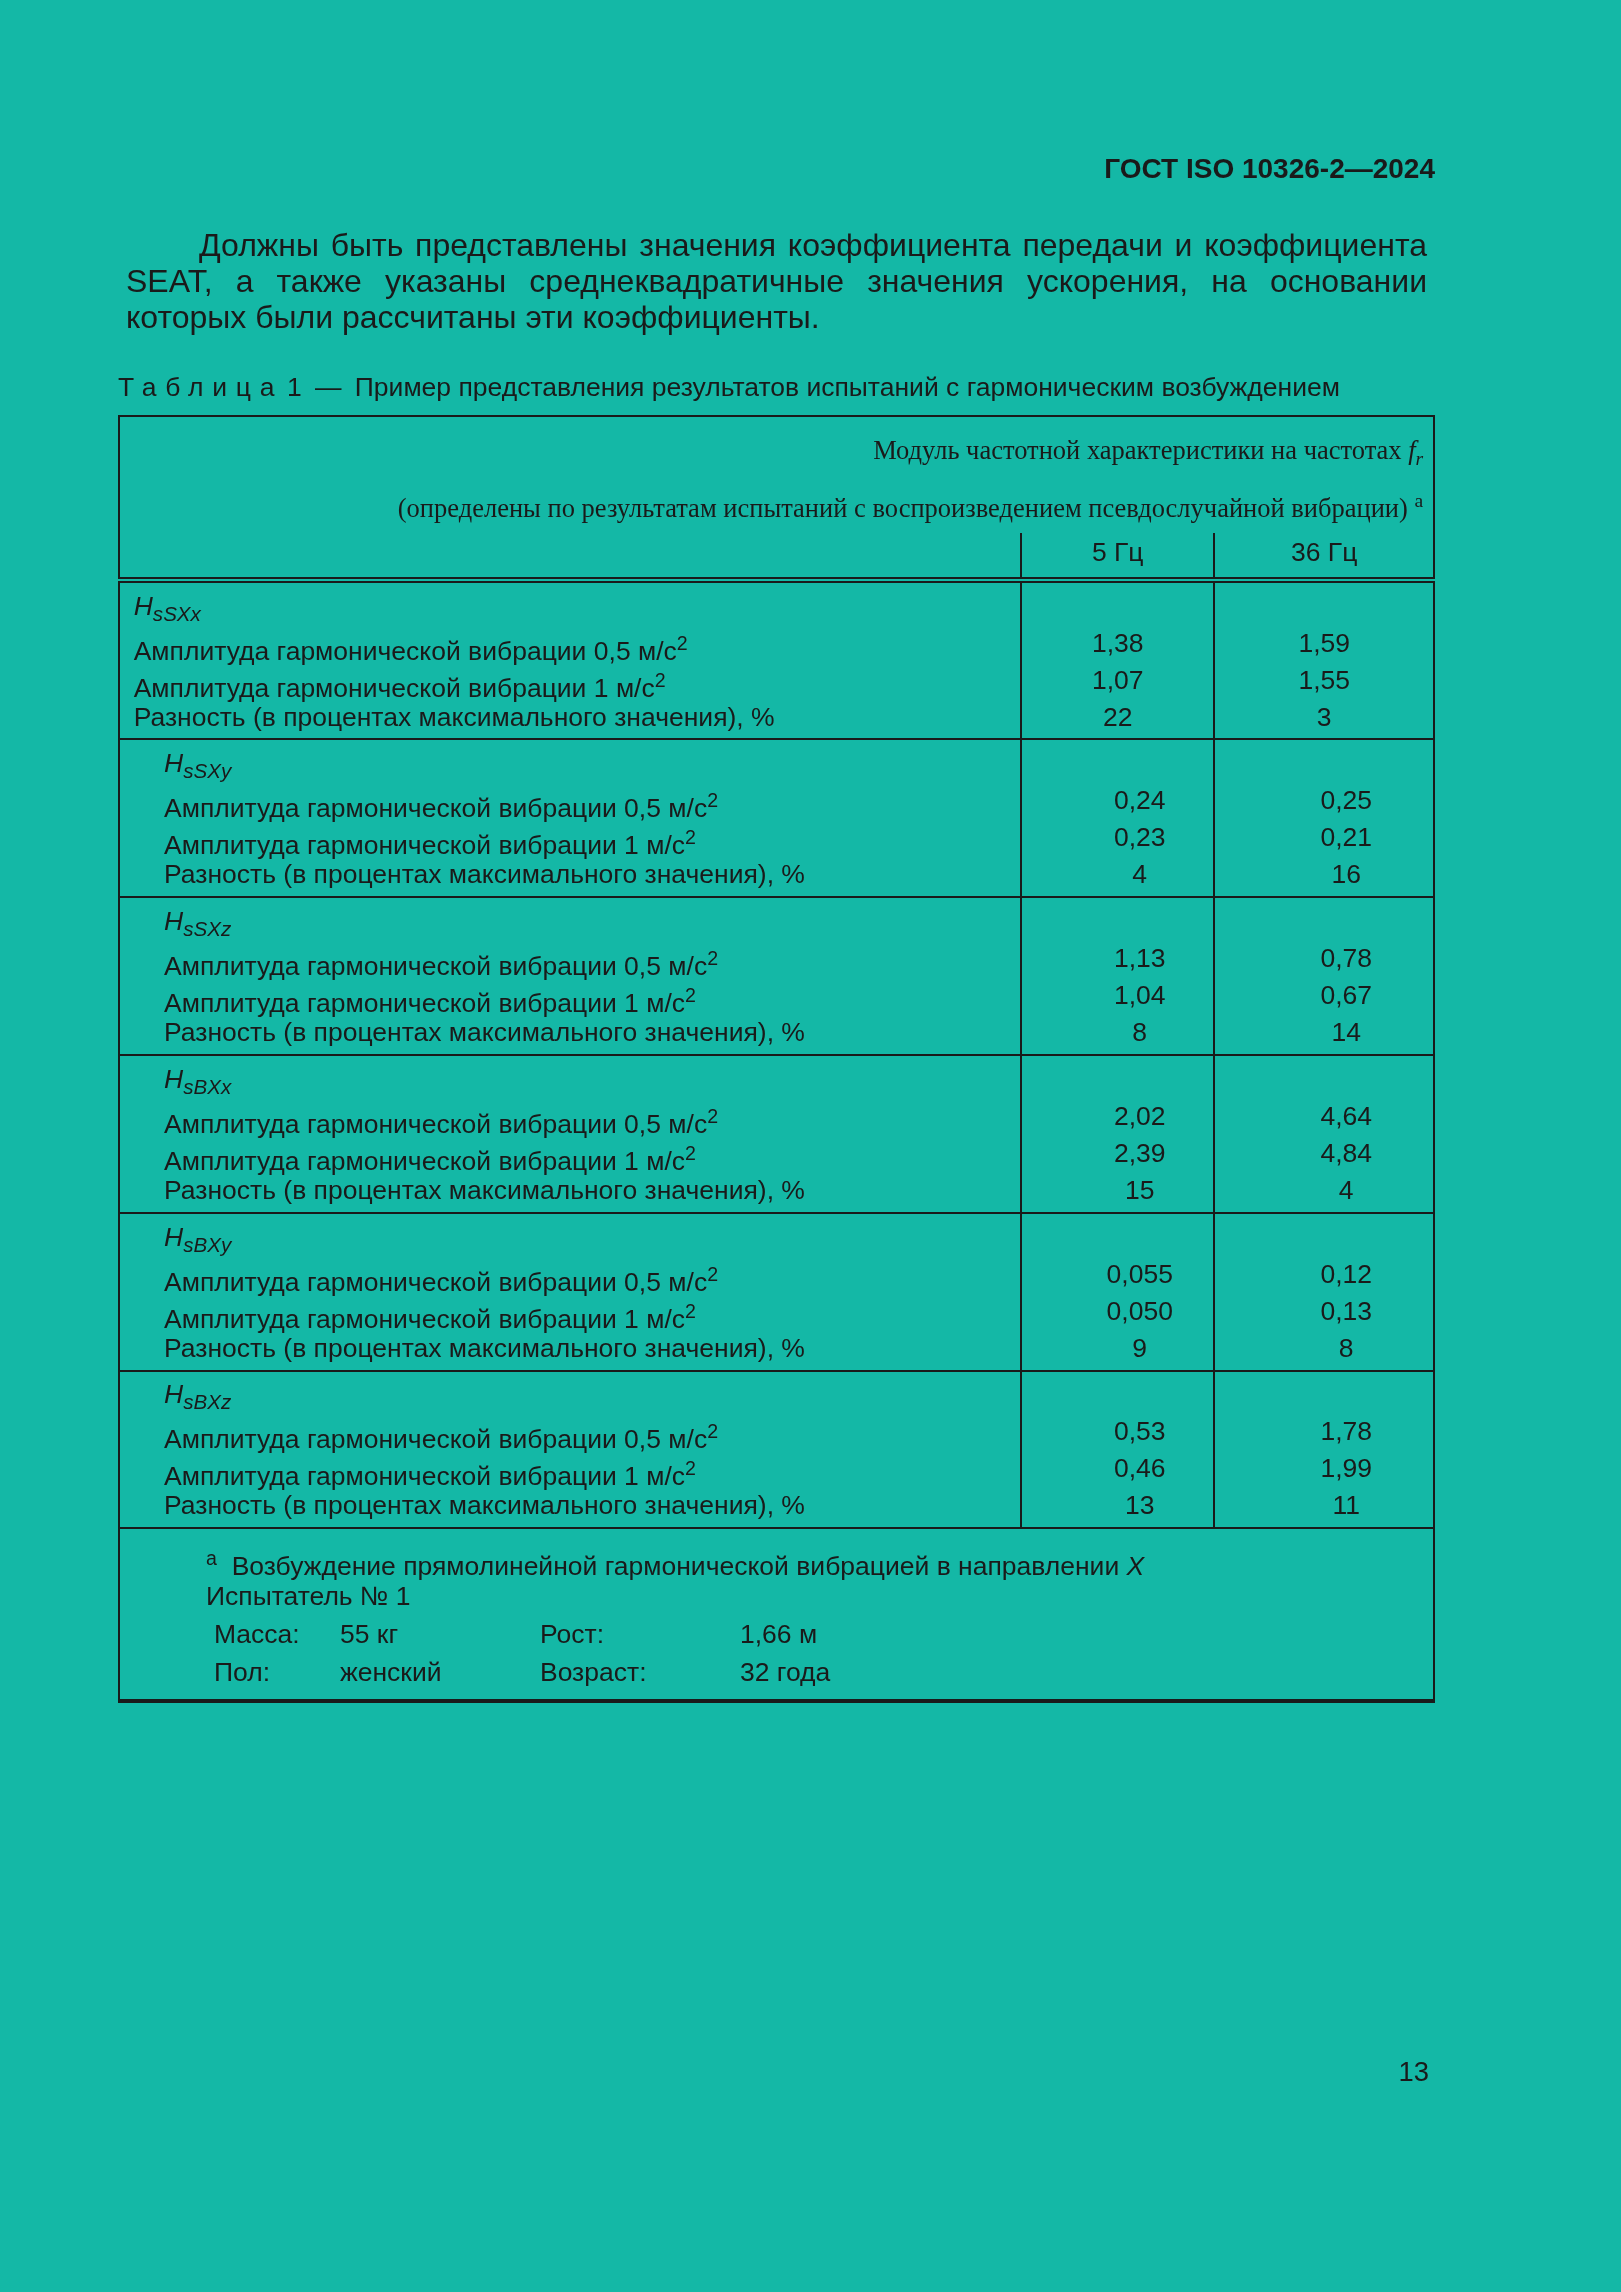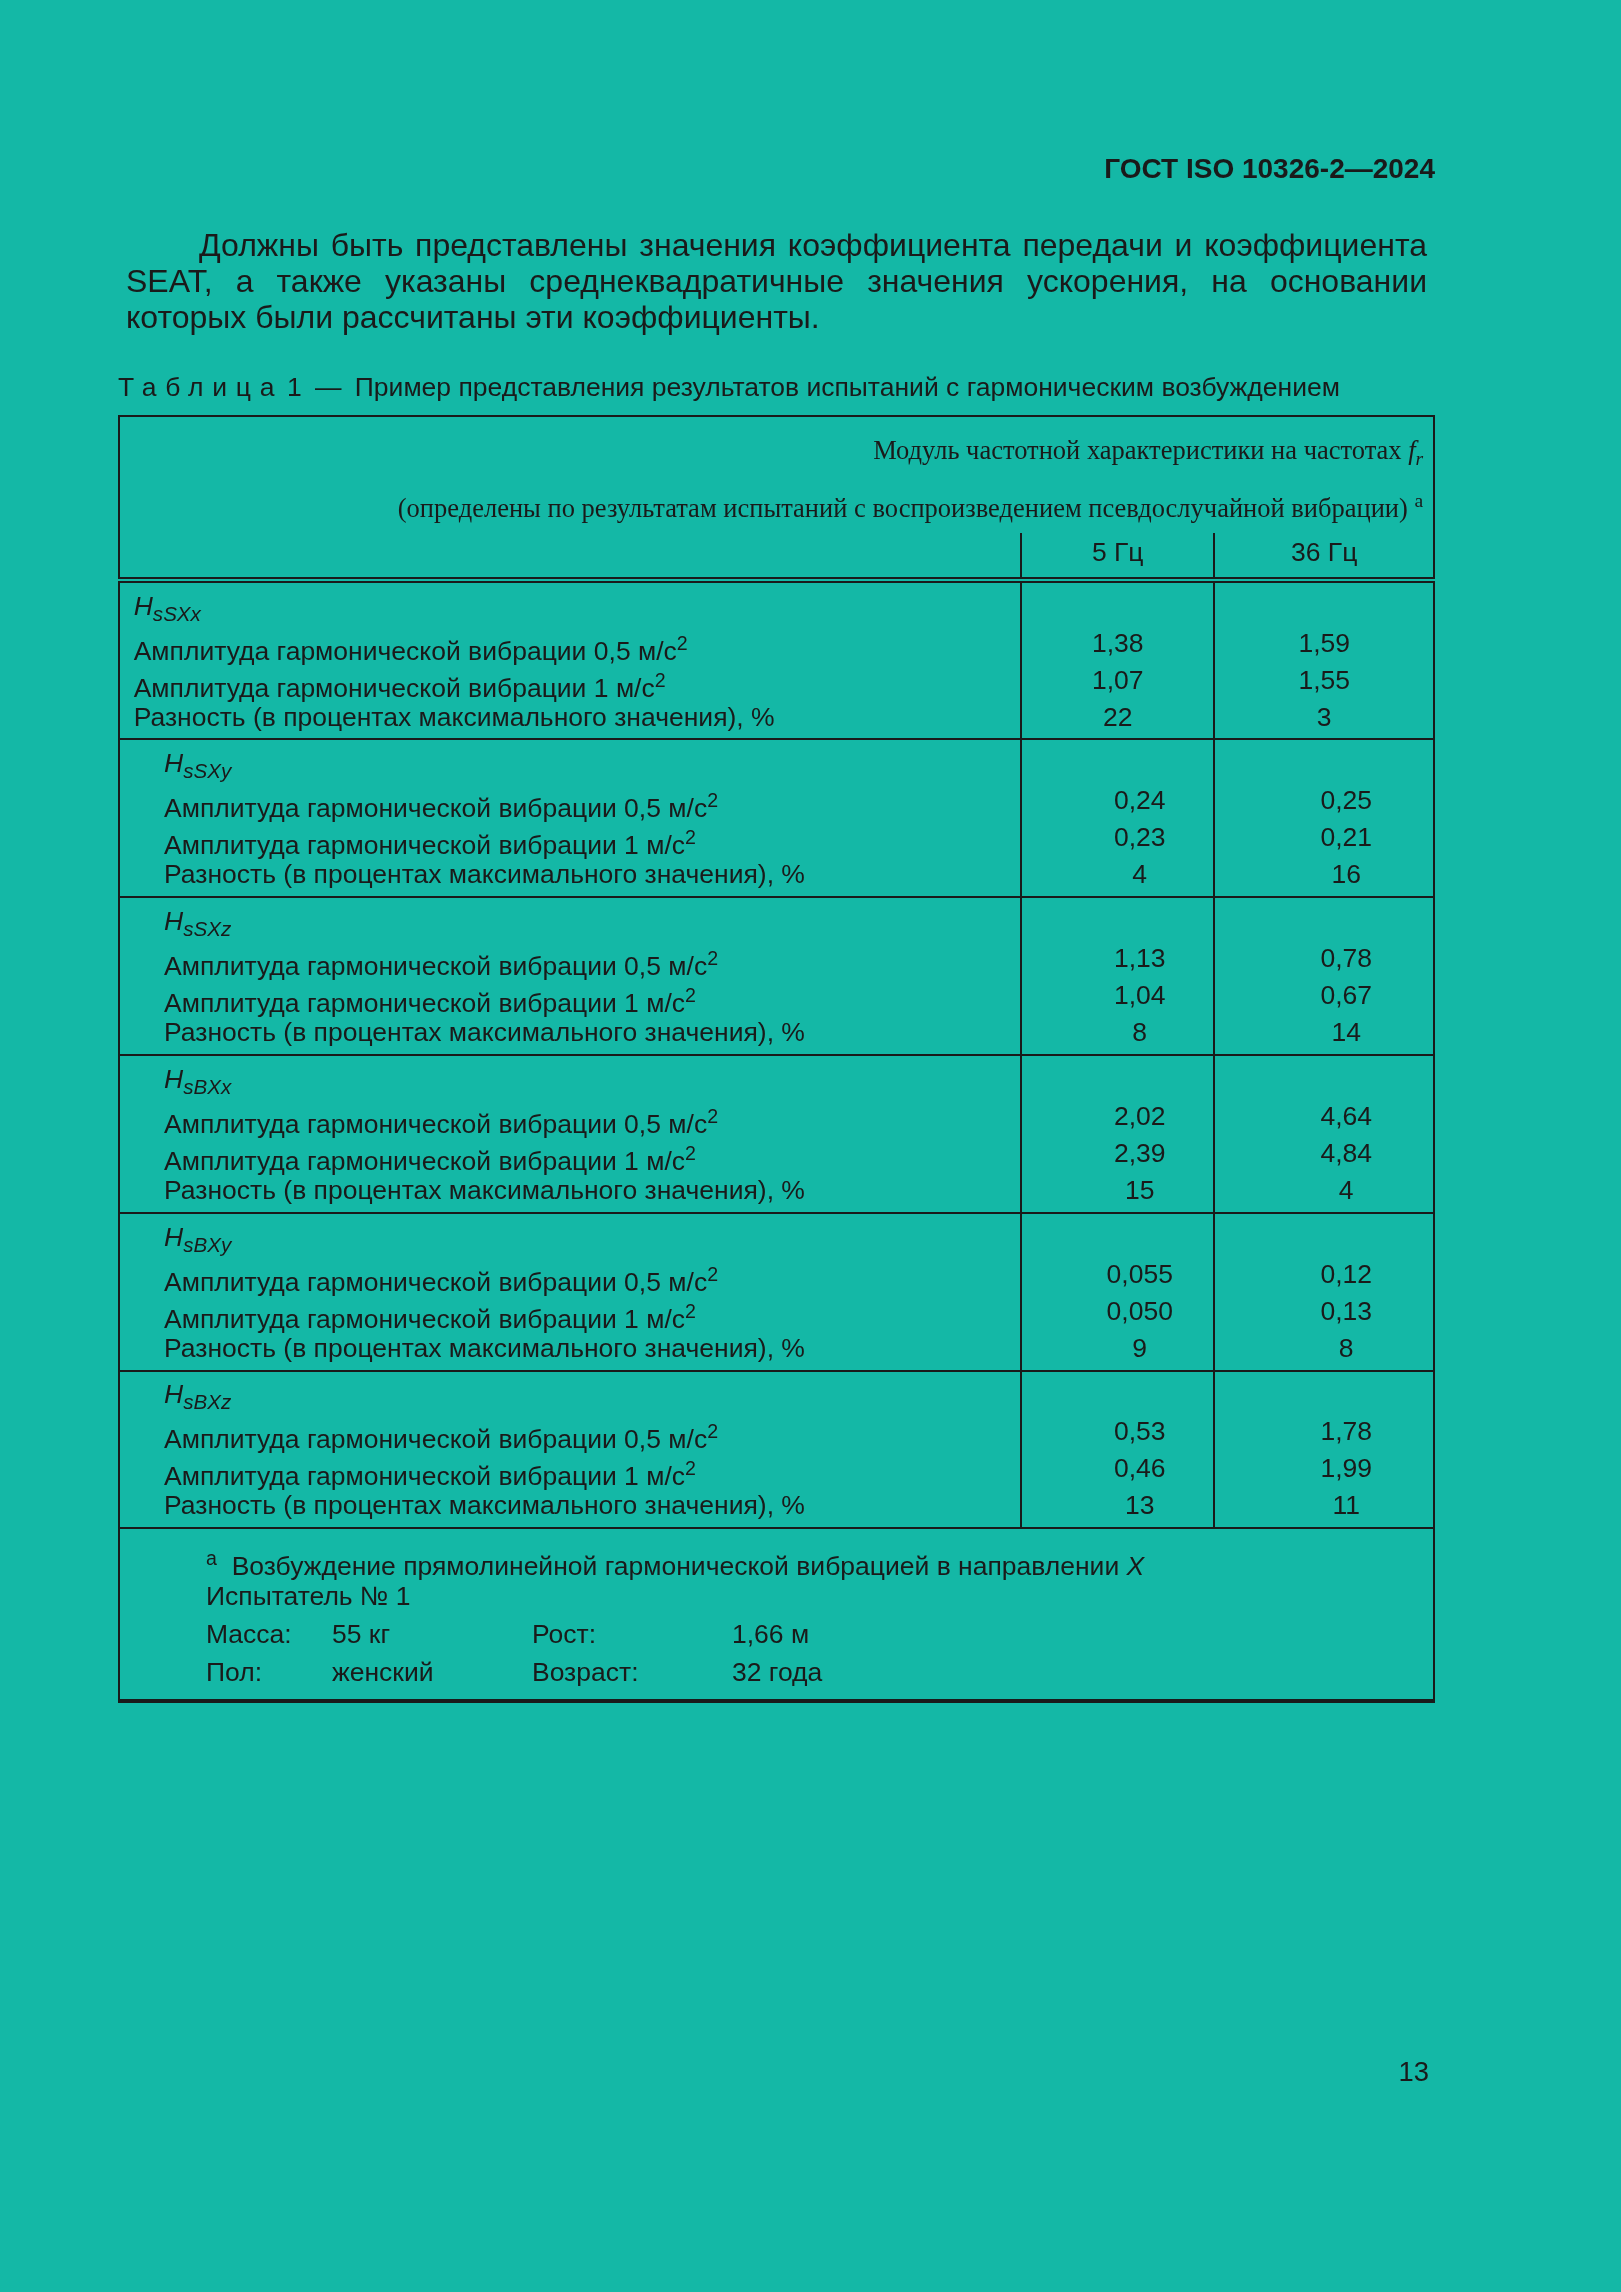--- a/index.html
+++ b/index.html
@@ -87,21 +87,21 @@
   .d-line sup, .span-head sup { font-size: 19.6px; }
   .fvar { font-style: italic; }
   .span-head sub { font-size: 19.6px; font-style: italic; }
 
   tr.footnote-row td {
     border-top: 2.9px solid #1a1a1a;
     padding: 9.8px 13.7px 7.8px 86px;
   }
   .fn-line { height: 38px; line-height: 38px; white-space: nowrap; }
   .fn-line sup { font-size: 19.6px; }
-  .fn-col-label1 { display: inline-block; width: 126px; }
+  .fn-col-label1 { display: inline-block; width: 126px; margin-left: 8px; }
   .fn-col-value1 { display: inline-block; width: 200px; }
   .fn-col-label2 { display: inline-block; width: 200px; }
   .fn-var { font-style: italic; }
 
   .page-number {
     position: absolute;
     top: 2056px;
     right: 192px;
     font-size: 27.4px;
   }

